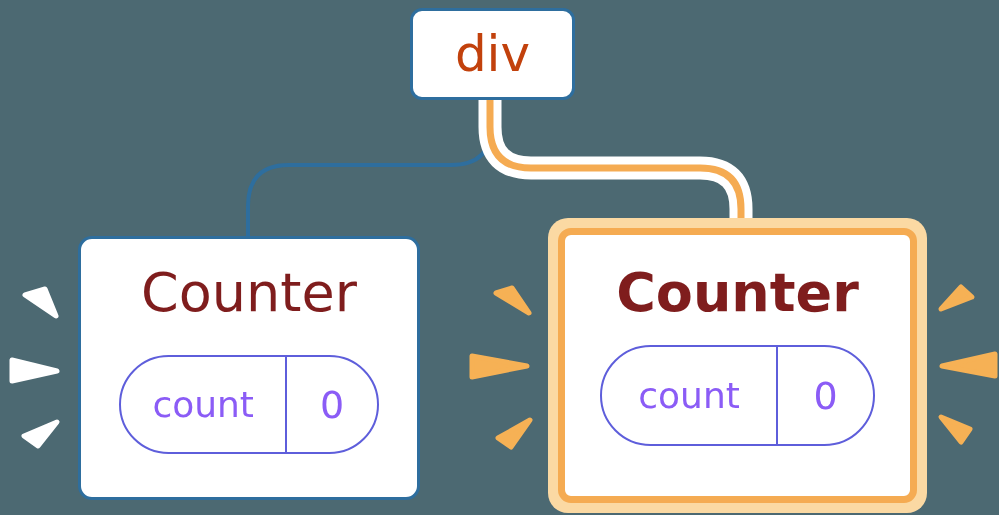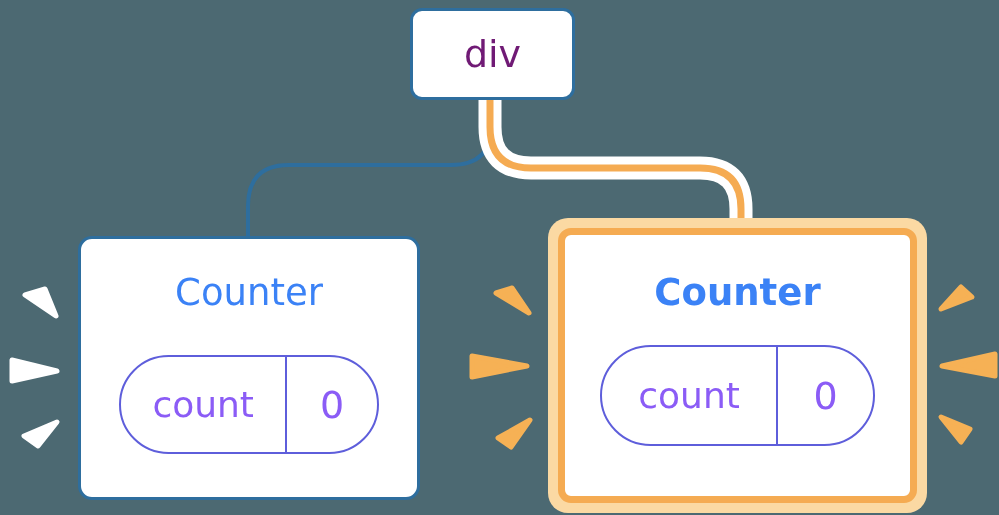--- a/index.html
+++ b/index.html
@@ -12,30 +12,30 @@
   }
   .overlay{position:absolute;left:0;top:0;z-index:1;}
 
   
   .node-root{
     position:absolute;left:410px;top:8px;width:165px;height:92px;
     background:#fff;border:3px solid #2E6E9E;border-radius:12px;
     display:flex;align-items:center;justify-content:center;
     box-sizing:border-box;z-index:2;
   }
-  .node-root .label{font-size:38px;color:#701a75;}
+  .node-root .label{font-size:50px;color:#c2410c;}
 
   
   .card-left{
     position:absolute;left:78px;top:236px;width:342px;height:264px;
     background:#fff;border:3px solid #2E6E9E;border-radius:14px;
     box-sizing:border-box;z-index:2;
     display:flex;flex-direction:column;align-items:center;
   }
-  .card-title{font-size:37px;color:#3b82f6;margin-top:28px;line-height:52px;}
+  .card-title{font-size:54px;color:#7f1d1d;margin-top:28px;line-height:52px;}
   .card-left .card-title{font-weight:normal;}
 
   
   .card-right-outer{
     position:absolute;left:548px;top:218px;width:379px;height:295px;
     background:#FBD9A3;border-radius:20px;padding:10px;
     box-sizing:border-box;z-index:2;
   }
   .card-right-inner{
     width:100%;height:100%;background:#fff;

